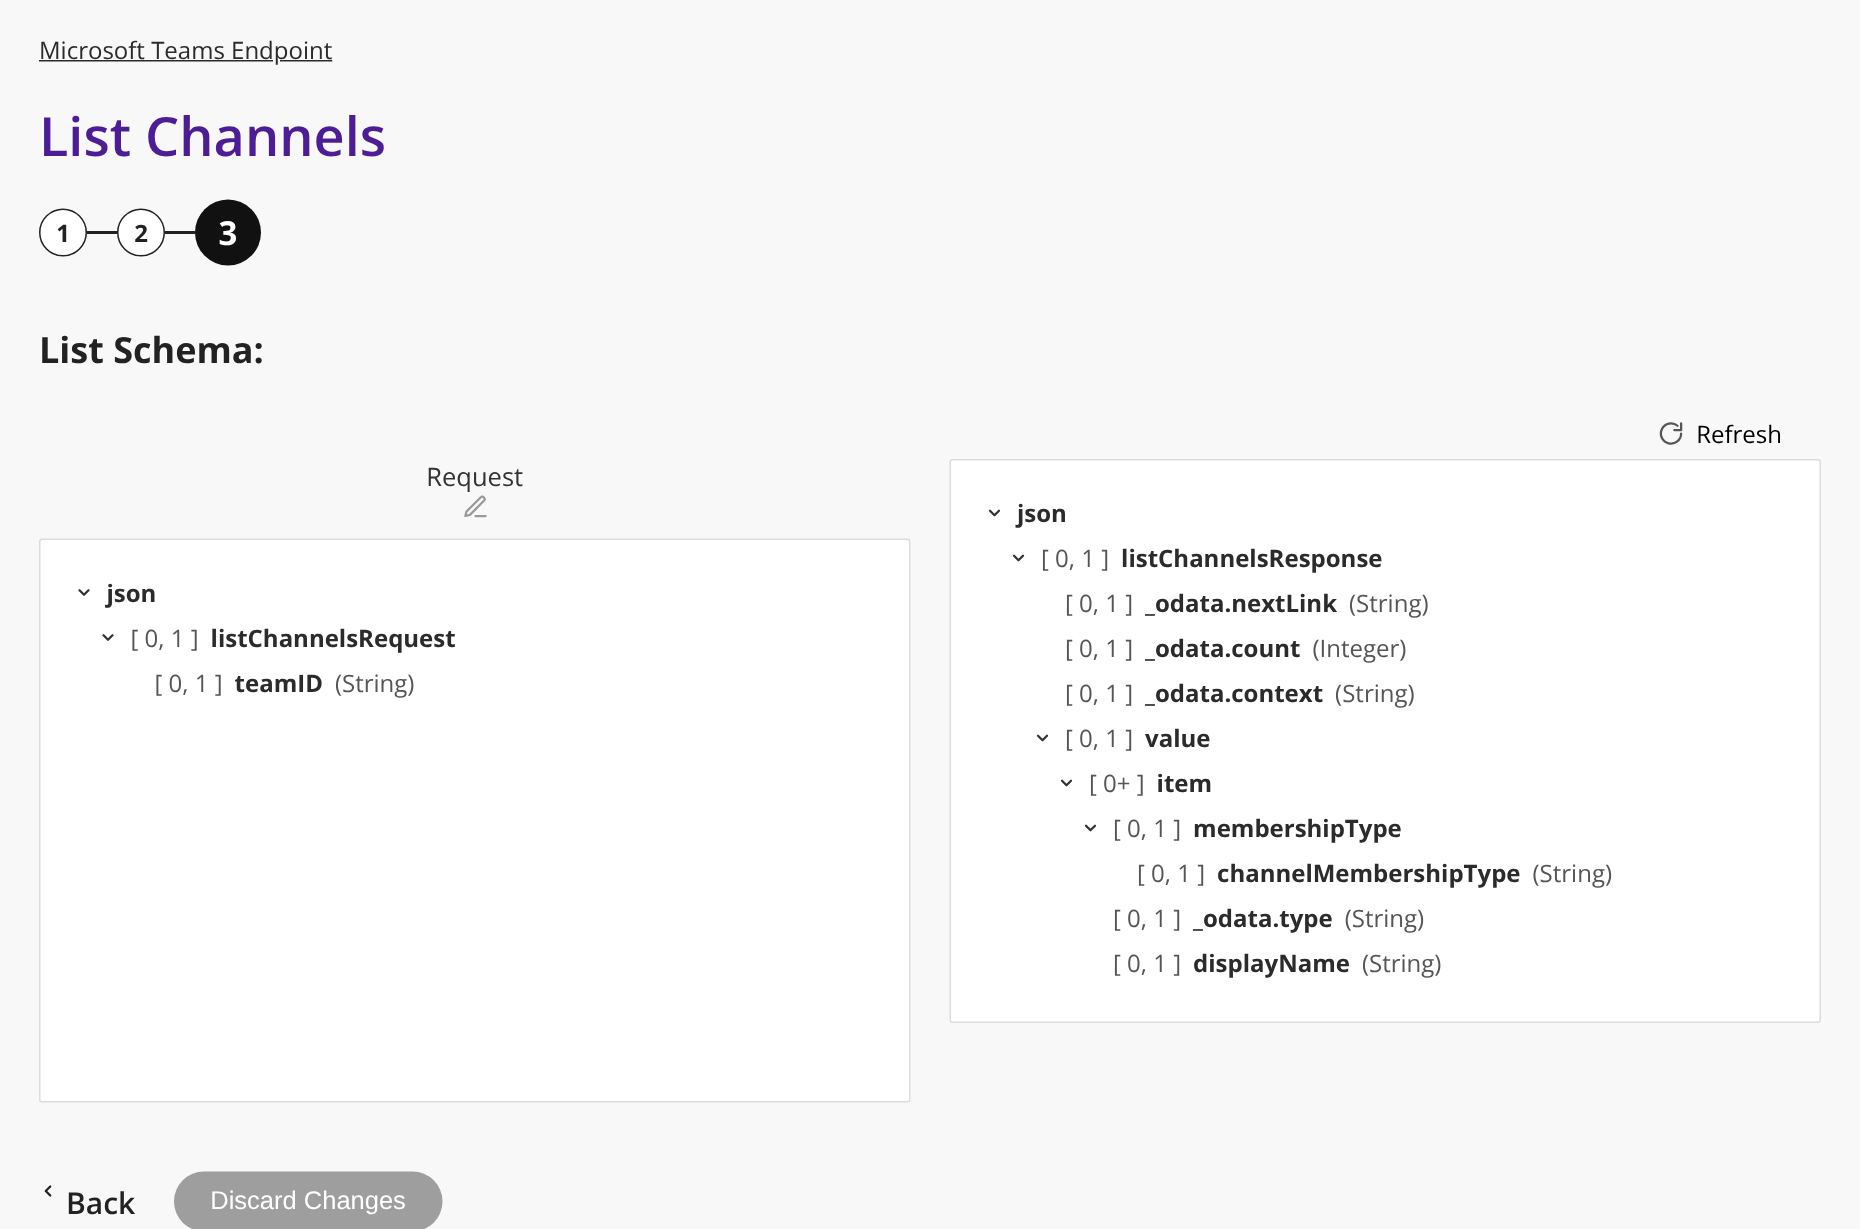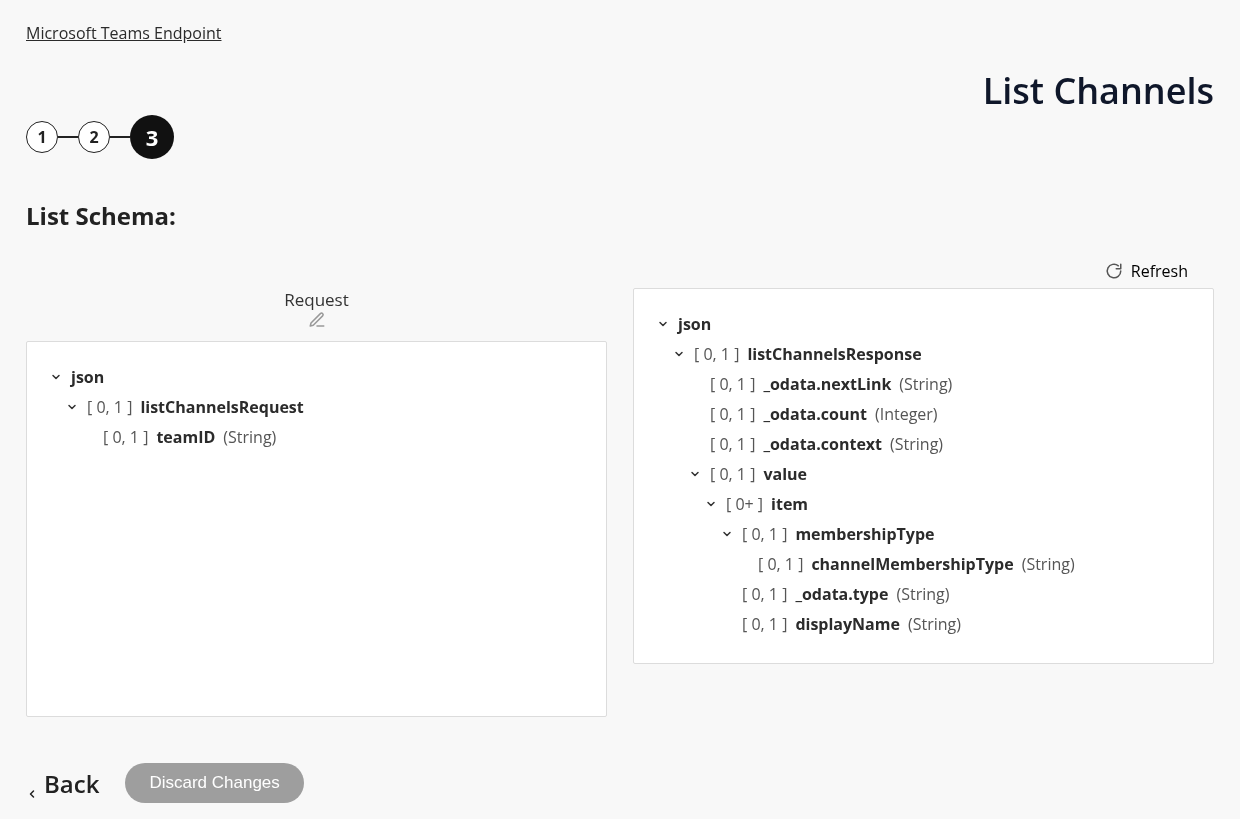--- a/index.html
+++ b/index.html
@@ -22,23 +22,22 @@
     color:var(--text);
     padding:22px 26px 30px 26px;
   }
   a.breadcrumb{
     color:var(--text);
     font-size:16px;
   }
   h1.page-title{
     font-size:36px;
     font-weight:600;
-    margin:22px 0 0 0;
-    color:#0f172a;
-    text-align:right;
+    margin:22px 0 18px 0;
+    color:#4c1d95;
   }
   
   .stepper{display:flex;align-items:center;margin-bottom:40px;}
   .step{
     width:32px;height:32px;border-radius:50%;
     border:1.5px solid #222;
     display:flex;align-items:center;justify-content:center;
     font-weight:700;font-size:16px;background:#fff;color:#222;
   }
   .step.active{
@@ -81,22 +80,22 @@
   .indent-2{margin-left:32px;}
   .indent-3{margin-left:48px;}
   .indent-4{margin-left:64px;}
   .indent-5{margin-left:80px;}
   
   .footer{
     display:flex;align-items:center;gap:26px;
     margin-top:46px;
   }
   .back-btn{
-    display:flex;align-items:flex-end;gap:6px;
-    font-size:24px;font-weight:600;color:#222;cursor:pointer;
+    display:flex;align-items:flex-start;gap:6px;
+    font-size:20px;font-weight:600;color:#222;cursor:pointer;
   }
   .pill{
     border:none;border-radius:22px;
     padding:10px 24px;font-size:17px;font-weight:500;color:#fff;cursor:pointer;
   }
   .pill.finish{background:var(--orange);}
   .pill.discard{background:var(--grey-btn);}
 </style>
 </head>
 <body>

